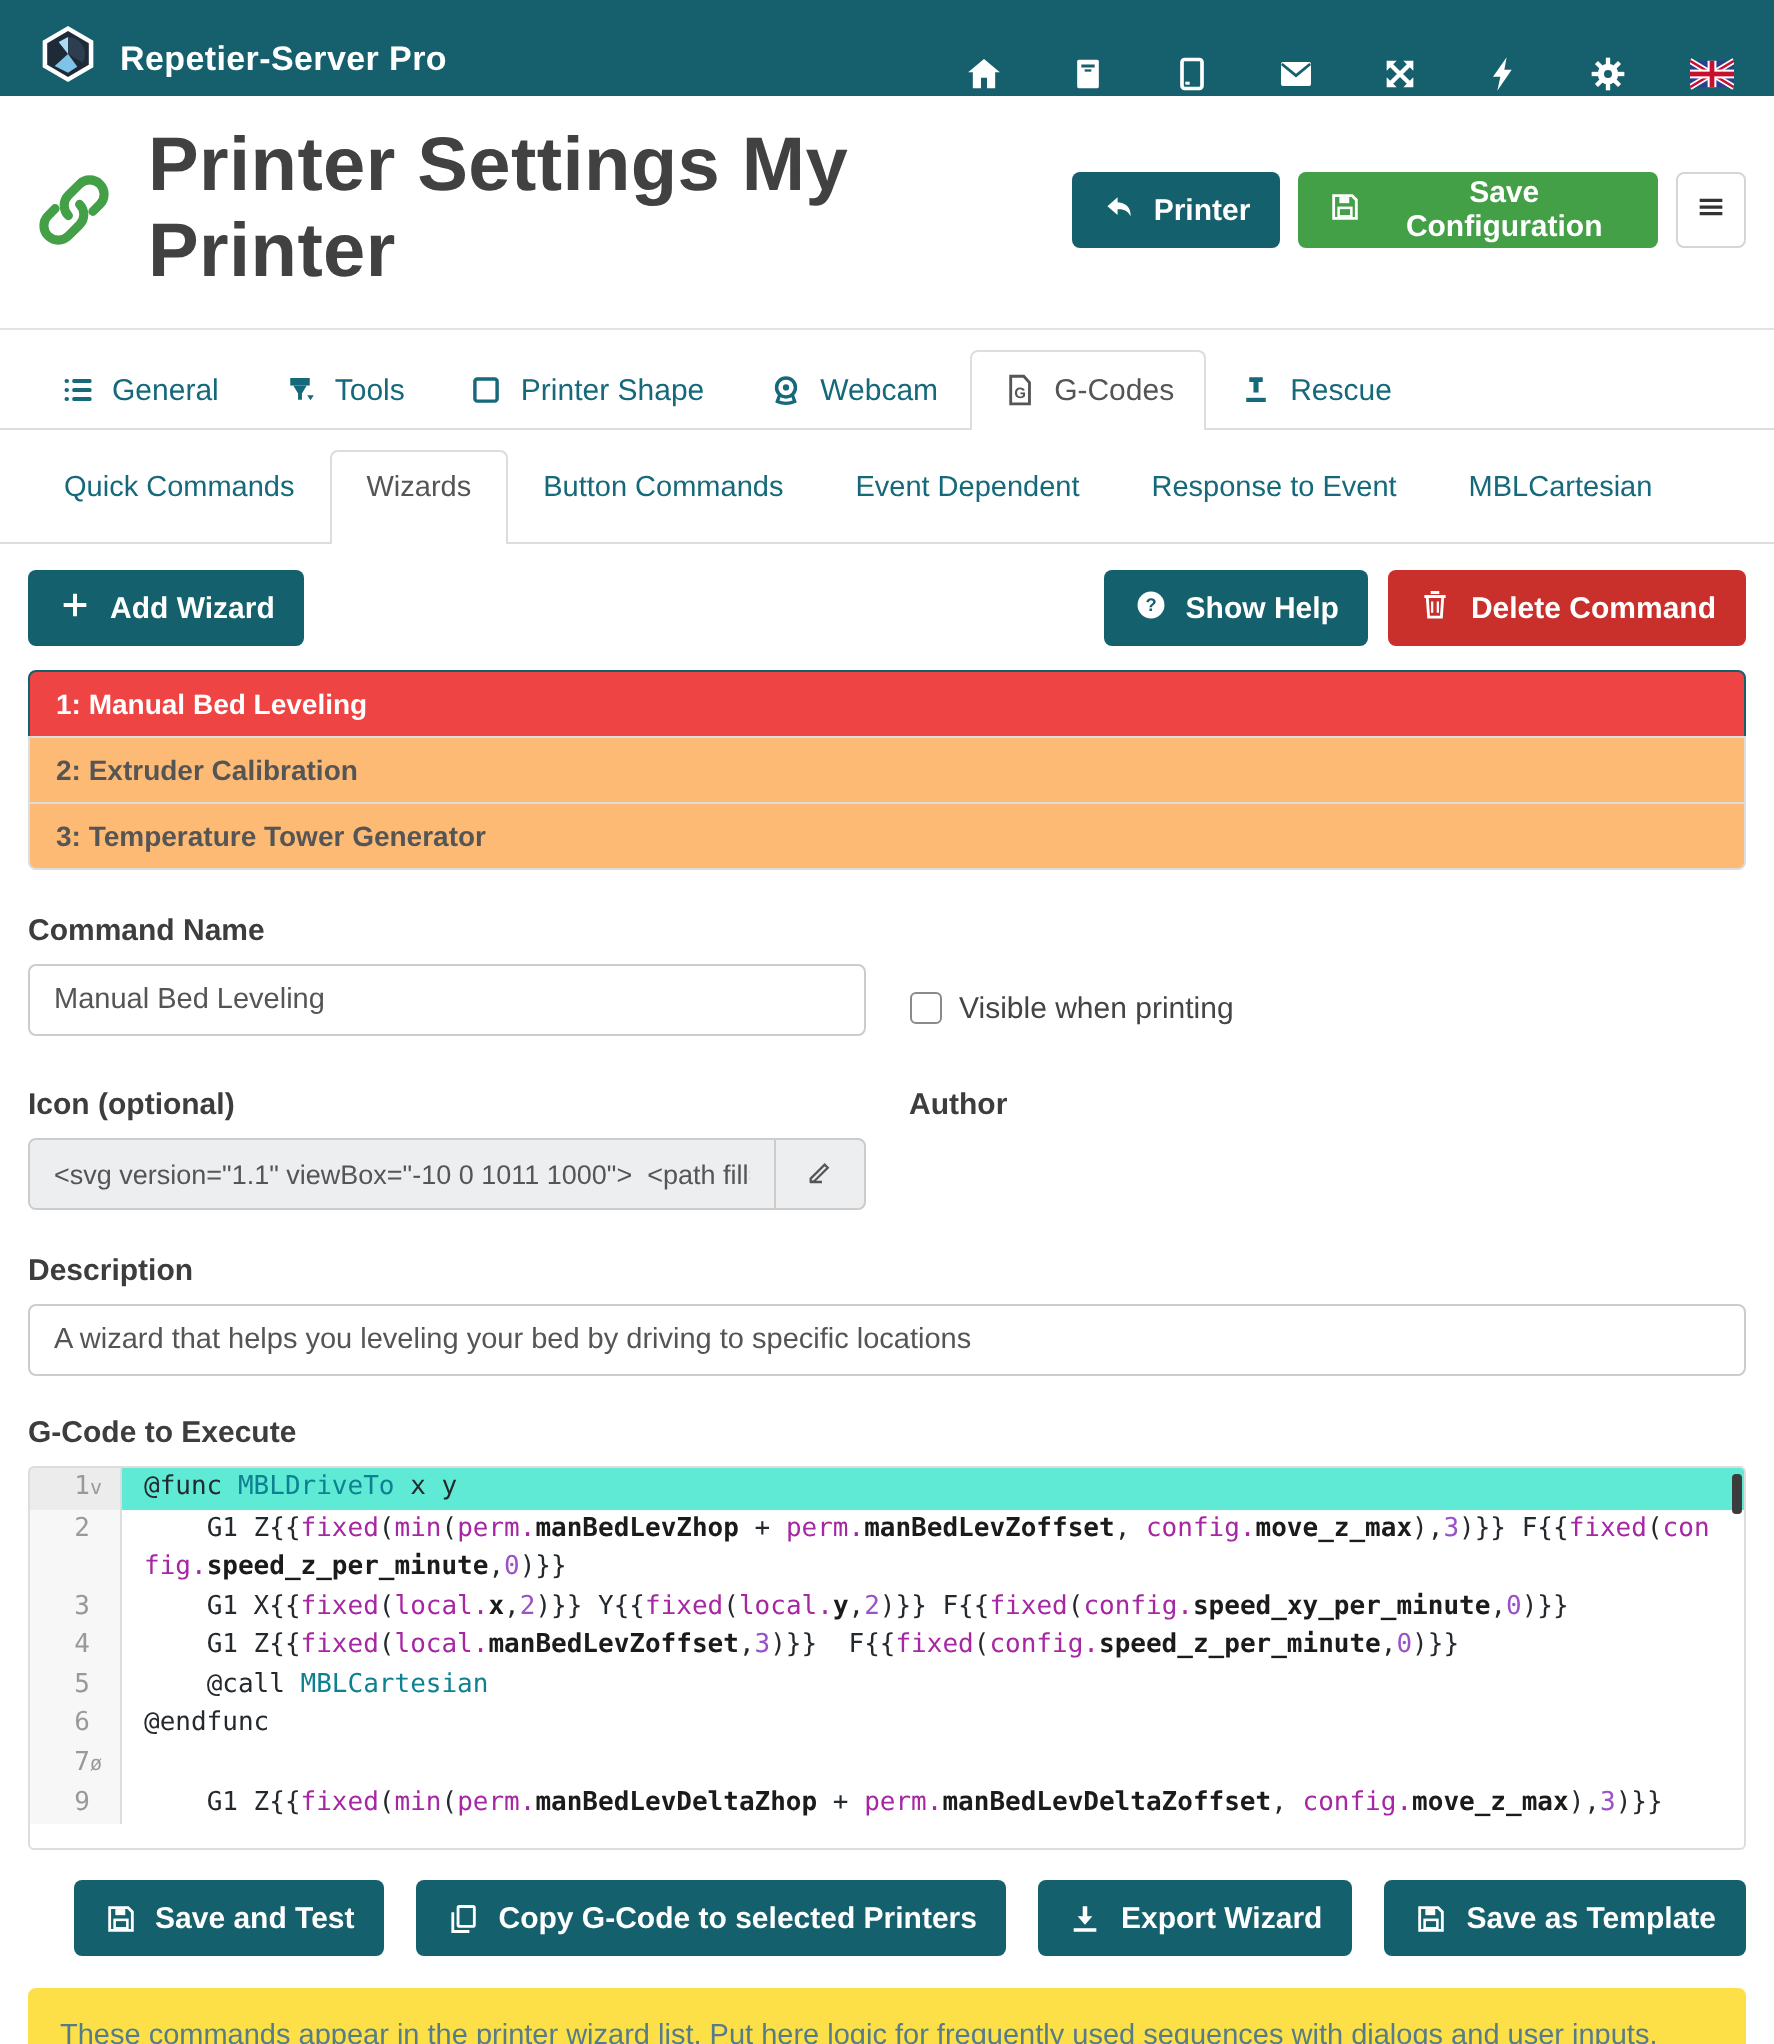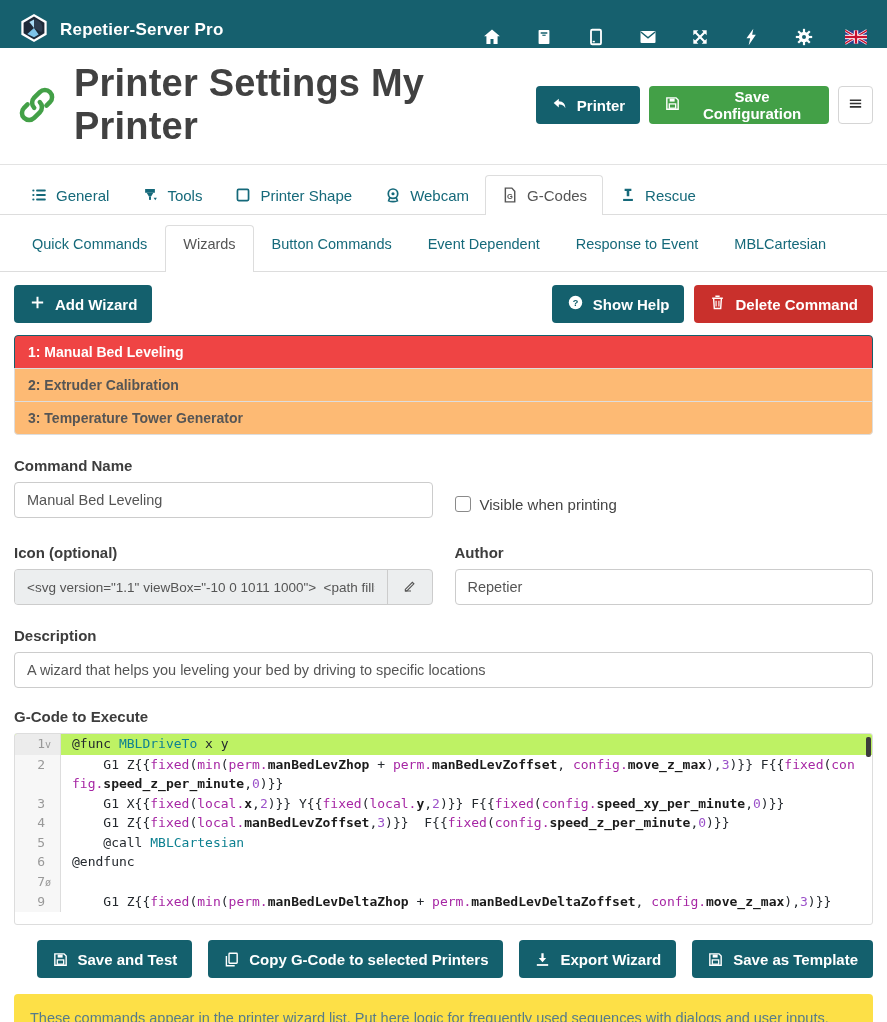--- a/index.html
+++ b/index.html
@@ -69,21 +69,21 @@
 
   
   .code-editor { margin-top:8px; border:1px solid #ddd; border-radius:3px; height:192px; overflow:hidden;
                  position:relative; font-family:"DejaVu Sans Mono","Liberation Mono",monospace; font-size:13px; }
   .code-line { display:flex; line-height:19.5px; }
   .gutter-cell { flex:0 0 46px; background:#f7f7f7; border-right:1px solid #ddd; color:#999;
                  text-align:right; padding-right:5px; user-select:none; }
   .gutter-cell .num { display:inline-block; min-width:22px; }
   .gutter-cell .marker { display:inline-block; width:10px; font-size:10px; color:#999; text-align:left; }
   .code-cell { flex:1; min-width:0; padding:0 12px 0 11px; white-space:pre-wrap; word-break:break-all; color:#24292e; }
-  .code-line.active { background:#bef264;justify-content:flex-end; }
+  .code-line.active { background:#5eead4;justify-content:flex-end; }
   .code-line.active .gutter-cell { background:#ececec; }
   .tok-p { color:#24292e; }
   .tok-f { color:#a626a4; }
   .tok-d { color:#0e8191; }
   .tok-b { color:#1b1b1b; font-weight:bold; }
   .tok-n { color:#9b51c9; }
   .scroll-thumb { position:absolute; top:3px; right:1px; width:5px; height:20px; background:#3c3c3c; border-radius:2px; }
 
   
   .actions-row { display:flex; justify-content:flex-end; gap:16px; margin:15px 0; }
@@ -330,21 +330,20 @@
         <span class="input-addon">
           <span><svg viewBox="0 0 24 24">
                 <path d="M5 18.5 15.5 8l2.3 2.3L7.3 20.8H5z" fill="none" stroke="currentColor" stroke-width="1.7"></path>
                 <path d="M4.5 21h9" stroke="currentColor" stroke-width="1.7"></path>
               </svg></span>
         </span>
       </div>
     </div>
     <div class="form-col">
       <div class="field-label">Author</div>
-      <input class="text-input" type="text" value="Repetier" style="">
     </div>
   </div>
 
   <div class="form-row">
     <div class="form-col">
       <div class="field-label">Description</div>
       <input class="text-input" type="text" value="A wizard that helps you leveling your bed by driving to specific locations" style="">
     </div>
   </div>
 

